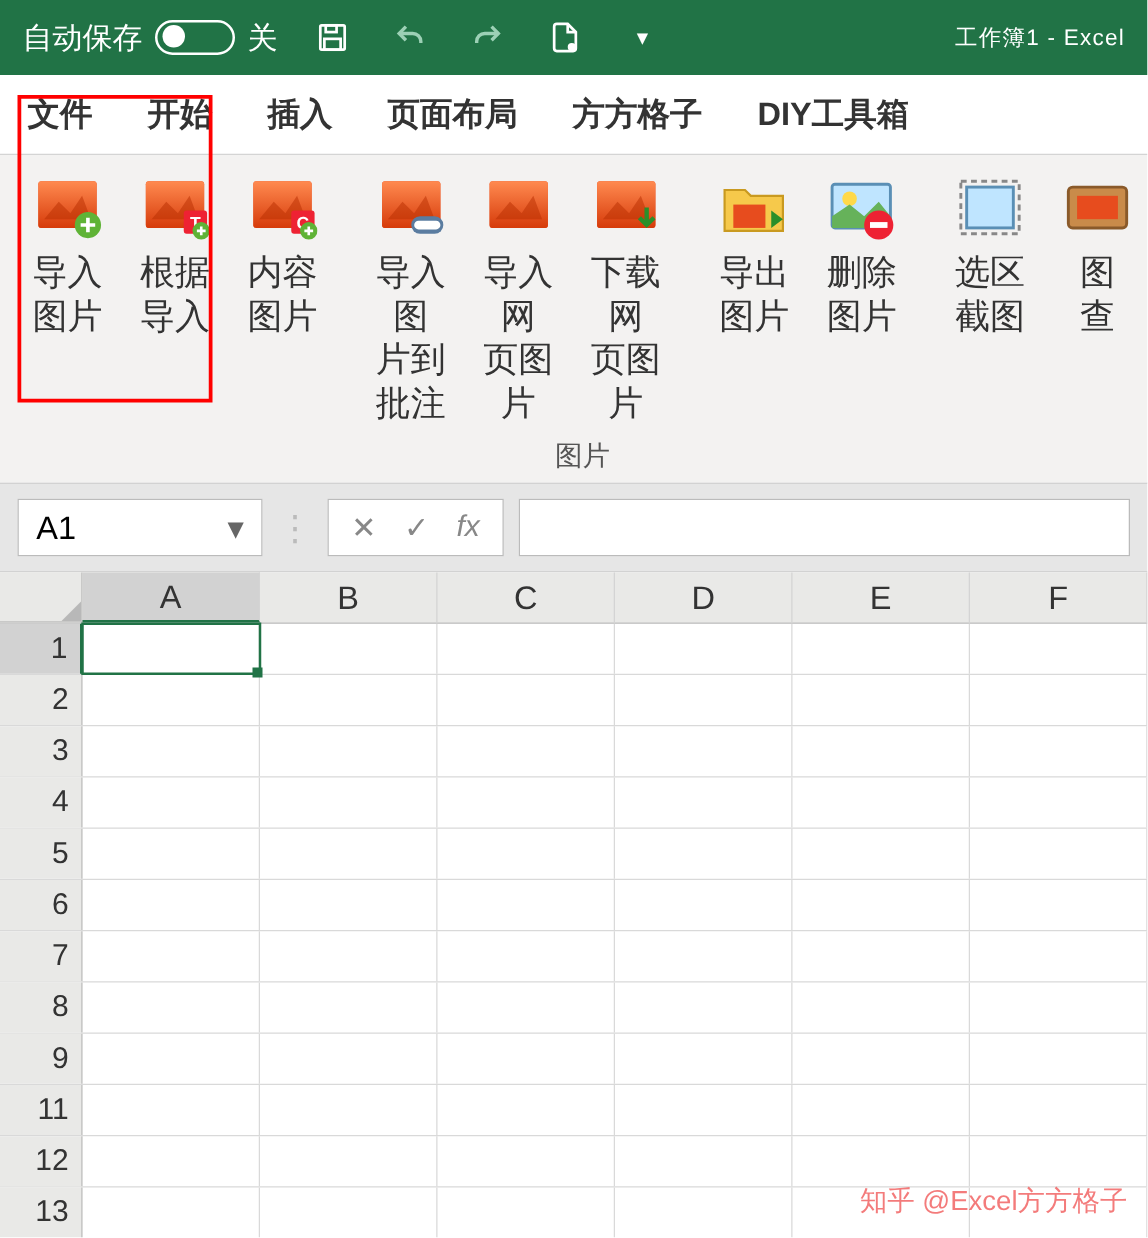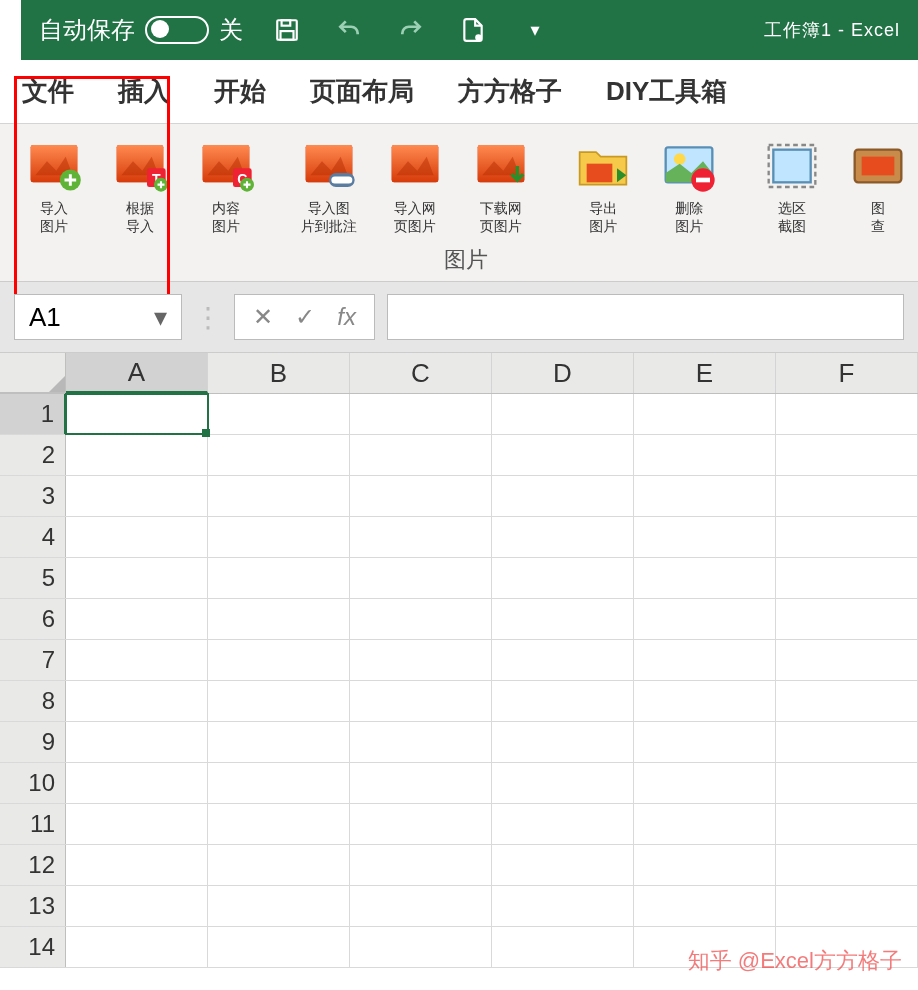--- a/index.html
+++ b/index.html
@@ -1,42 +1,42 @@
 <!DOCTYPE html>
 <html><head>
 <meta charset="utf-8">
 <style>
   * { box-sizing: border-box; margin: 0; padding: 0; }
   body { font-family: "Microsoft YaHei", "Segoe UI", sans-serif; background: #fff; width: 918px; height: 990px; overflow: hidden; }
   
   
-  .titlebar { background: #217346; height: 60px; display: flex; align-items: center; padding: 16px 18px; color: #fff; margin-left: 21px; }
+  .titlebar { background: #217346; height: 60px; display: flex; align-items: center; padding: 16px 18px; color: #fff; }
   .autosave { display: flex; align-items: center; gap: 10px; font-size: 24px; }
   .toggle { width: 64px; height: 28px; border: 2px solid #fff; border-radius: 14px; position: relative; display: inline-block; }
   .toggle::after { content:''; position:absolute; left:4px; top:2px; width:18px; height:18px; background:#fff; border-radius:50%; }
   .qat { display: flex; gap: 30px; margin-left: 28px; align-items: center; }
   .qat-icon { width: 32px; height: 32px; display:flex; align-items:center; justify-content:center; }
   .title { margin-left: auto; font-size: 18px; letter-spacing: 1px; text-align: center; }
   
   
   .tabs { display: flex; background: #fff; border-bottom: 1px solid #d4d4d4; font-weight: bold; }
   .tab { padding: 14px 22px; font-size: 26px; color: #333; }
   
   
   .ribbon { background: #f3f2f1; padding: 10px 0 6px 14px; position: relative; }
   .ribbon-row { display: flex; gap: 6px; }
   .rbtn { display: flex; flex-direction: column; align-items: center; justify-content: flex-start; width: 90px; padding: 4px 0; text-align: center; cursor: pointer; }
   .rbtn .ico { width: 56px; height: 56px; margin-bottom: 6px; }
-  .rbtn .lbl { font-size: 14px; line-height: 1.25; color: #333; white-space: pre-line; }
+  .rbtn .lbl { font-size: 28px; line-height: 1.25; color: #333; white-space: pre-line; }
   .grp-label { text-align: center; font-size: 22px; color: #555; margin-top: 6px; }
   .highlight-box { position: absolute; border: 3px solid #ff0000; left: 14px; top: -48px; width: 156px; height: 246px; pointer-events: none; }
   
   
   .fbar { display:flex; align-items:center; padding: 12px 14px; gap: 12px; background:#e6e6e6; border-top:1px solid #ccc; border-bottom:1px solid #ccc; }
-  .namebox { width: 168px; height: 46px; background:#fff; border:1px solid #bbb; display:flex; align-items:center; padding:0 14px; font-size: 26px; position:relative; }
+  .namebox { width: 196px; height: 46px; background:#fff; border:1px solid #bbb; display:flex; align-items:center; padding:0 14px; font-size: 26px; position:relative; }
   .namebox .dd { margin-left:auto; color:#666; }
   .divider { color:#bbb; font-size:28px; }
   .fx-group { display:flex; align-items:center; gap: 22px; background:#fff; border:1px solid #bbb; height:46px; padding:0 18px; font-size:24px; color:#888; }
   .fx-input { flex:1; height:46px; background:#fff; border:1px solid #bbb; }
   
   
   .grid { position: relative; background:#fff; }
   .colhdrs { display:flex; background:#e9e9e7; border-bottom:1px solid #bfbfbf; }
   .corner { width: 70px; height: 40px; border-right:1px solid #bfbfbf; border-bottom:1px solid #bfbfbf; background:#e9e9e7; display:flex; align-items:flex-end; justify-content:flex-end; }
   .colhdr { flex:0 0 142px; height:40px; display:flex; align-items:center; justify-content:center; border-right:1px solid #d4d4d4; font-size:26px; color:#333; }
@@ -87,22 +87,22 @@
           <circle cx="17" cy="19" r="3" fill="#fff" stroke="none"></circle>
         </svg>
     </span>
     <span class="qat-icon" style="color:#fff;font-size:18px;">▾</span>
   </div>
   <div class="title">工作簿1  -  Excel</div>
 </div>
 
 <div class="tabs">
   <div class="tab">文件</div>
+  <div class="tab">开始</div>
   <div class="tab">插入</div>
-  <div class="tab">开始</div>
   <div class="tab">页面布局</div>
   <div class="tab">方方格子</div>
   <div class="tab">DIY工具箱</div>
 </div>
 
 <div class="ribbon">
   <div class="highlight-box"></div>
   <div class="ribbon-row" id="ribbon-row">
       <div class="rbtn">
         <span class="ico"><svg viewBox="0 0 48 48" width="56" height="56">
@@ -355,29 +355,20 @@
       <div class="row">
         <div class="rowhdr">9</div>
         <div class="cell"></div>
         <div class="cell"></div>
         <div class="cell"></div>
         <div class="cell"></div>
         <div class="cell"></div>
         <div class="cell"></div>
       </div>
       <div class="row">
-        <div class="rowhdr">10</div>
-        <div class="cell"></div>
-        <div class="cell"></div>
-        <div class="cell"></div>
-        <div class="cell"></div>
-        <div class="cell"></div>
-        <div class="cell"></div>
-      </div>
-      <div class="row">
         <div class="rowhdr">11</div>
         <div class="cell"></div>
         <div class="cell"></div>
         <div class="cell"></div>
         <div class="cell"></div>
         <div class="cell"></div>
         <div class="cell"></div>
       </div>
       <div class="row">
         <div class="rowhdr">12</div>

